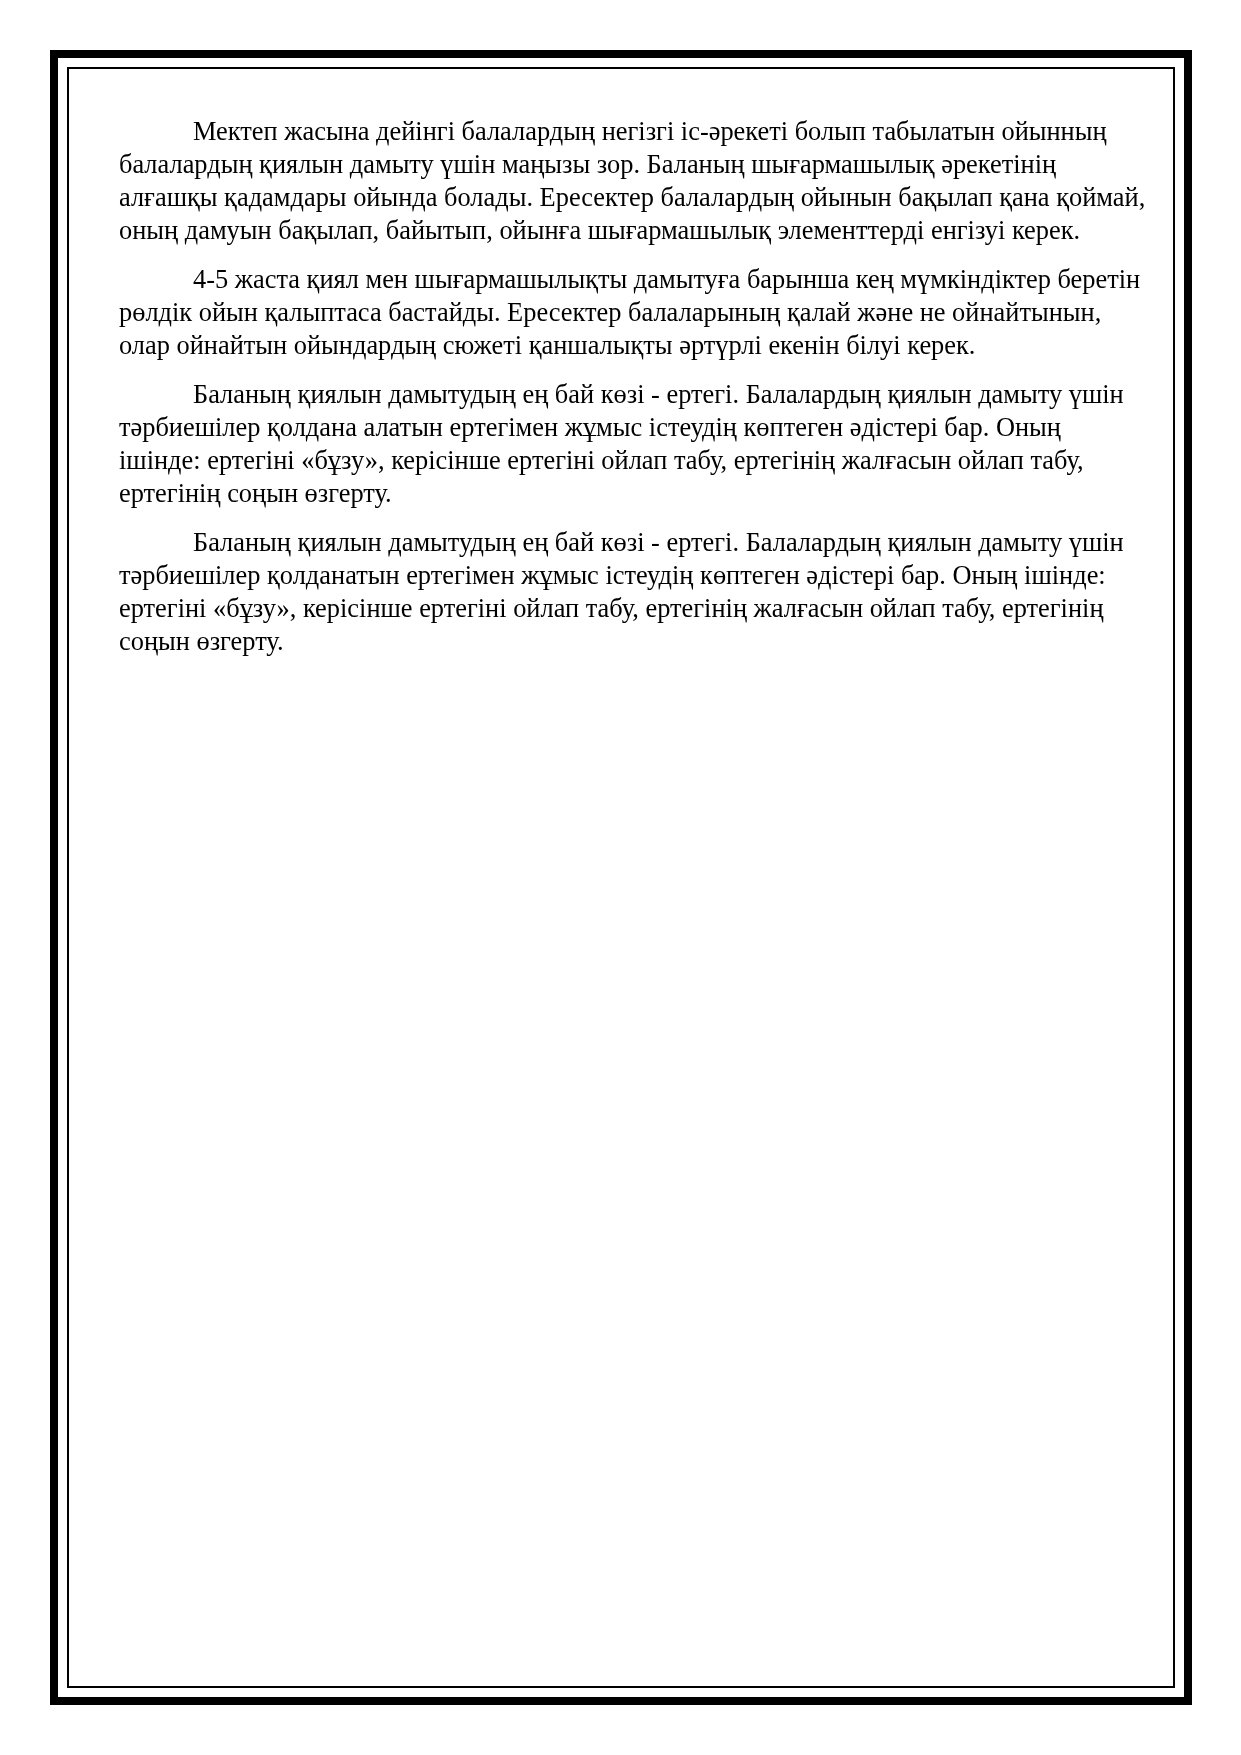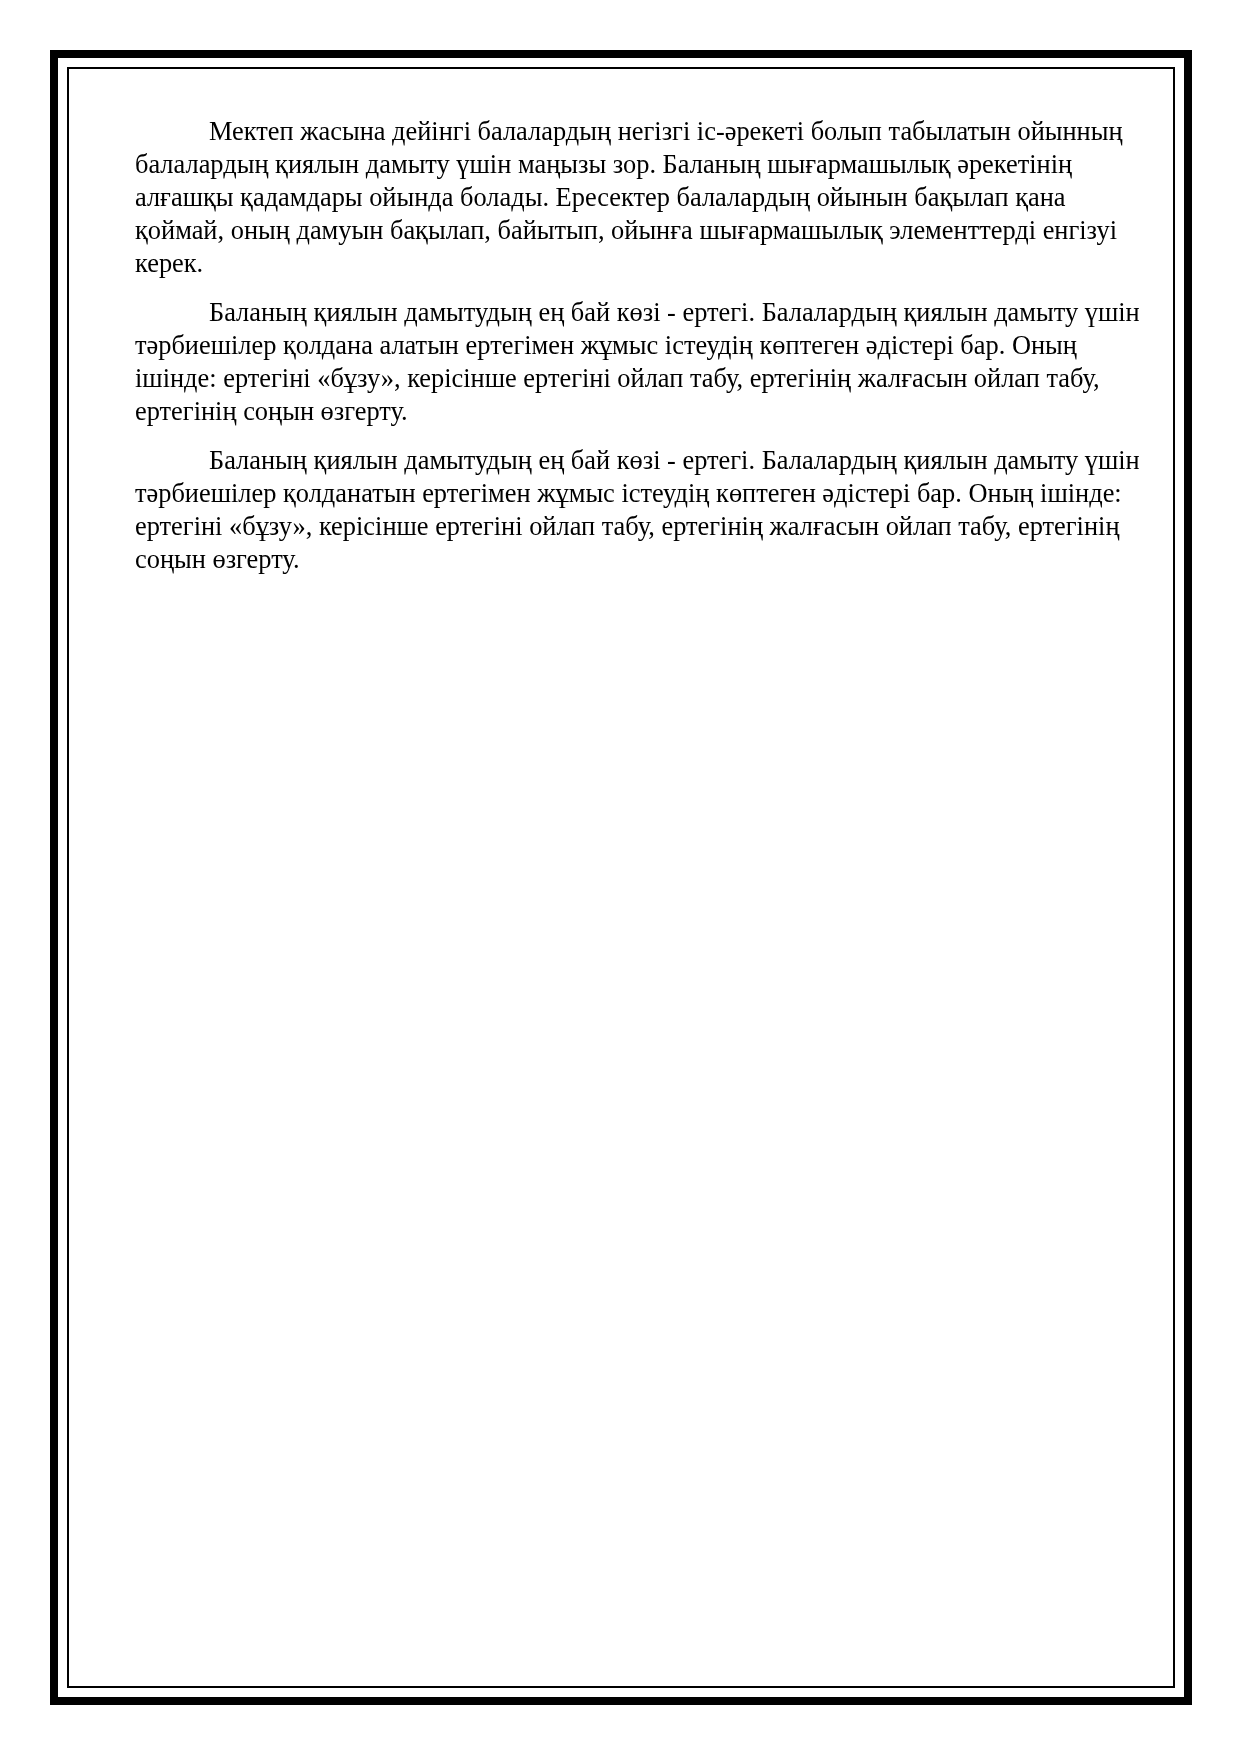--- a/index.html
+++ b/index.html
@@ -35,28 +35,29 @@
       position: absolute;
       left: 119px;
       top: 115px;
       width: 1030px;
       font-family: "Liberation Serif", "DejaVu Serif", serif;
       font-size: 26.4px;
       line-height: 33px;
       color: #000000;
     }
     .content p {
-      margin: 0 0 16px 16px;
+      margin: 0 0 16px 0;
       text-indent: 74px;
     }
   </style>
 </head>
 <body>
 
 <div class="page-border-outer">
   <div class="page-border-inner"></div>
 </div>
 
 <div class="content">
   <p>Мектеп жасына дейінгі балалардың негізгі іс-әрекеті болып табылатын ойынның балалардың қиялын дамыту үшін маңызы зор. Баланың шығармашылық әрекетінің алғашқы қадамдары ойында болады. Ересектер балалардың ойынын бақылап қана қоймай, оның дамуын бақылап, байытып, ойынға шығармашылық элементтерді енгізуі керек.</p>
+  <p>4-5 жаста қиял мен шығармашылықты дамытуға барынша кең мүмкіндіктер беретін рөлдік ойын қалыптаса бастайды. Ересектер балаларының қалай және не ойнайтынын, олар ойнайтын ойындардың сюжеті қаншалықты әртүрлі екенін білуі керек.</p>
   <p>Баланың қиялын дамытудың ең бай көзі - ертегі. Балалардың қиялын дамыту үшін тәрбиешілер қолдана алатын ертегімен жұмыс істеудің көптеген әдістері бар. Оның ішінде: ертегіні «бұзу», керісінше ертегіні ойлап табу, ертегінің жалғасын ойлап табу, ертегінің соңын өзгерту.</p>
   <p>Баланың қиялын дамытудың ең бай көзі - ертегі. Балалардың қиялын дамыту үшін тәрбиешілер қолданатын ертегімен жұмыс істеудің көптеген әдістері бар. Оның ішінде: ертегіні «бұзу», керісінше ертегіні ойлап табу, ертегінің жалғасын ойлап табу, ертегінің соңын өзгерту.</p>
 </div>
 
 </body></html>

